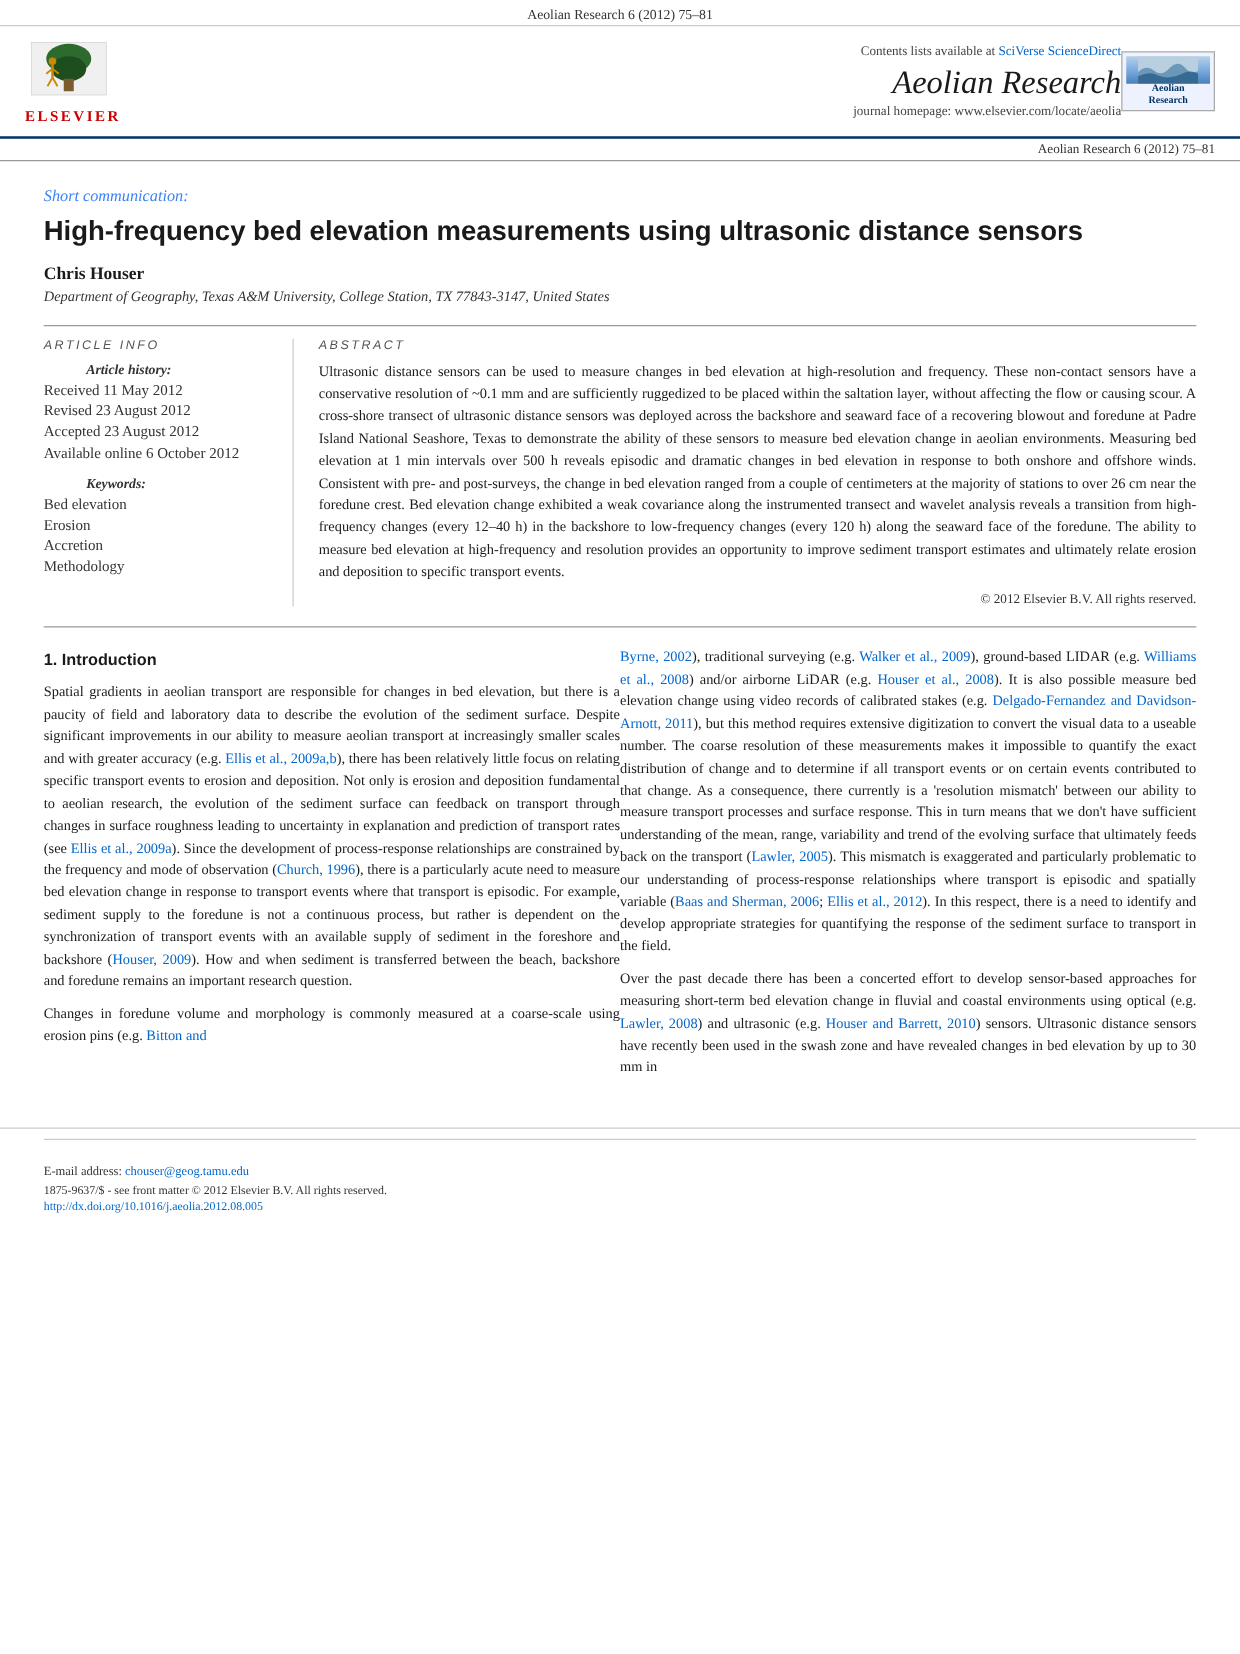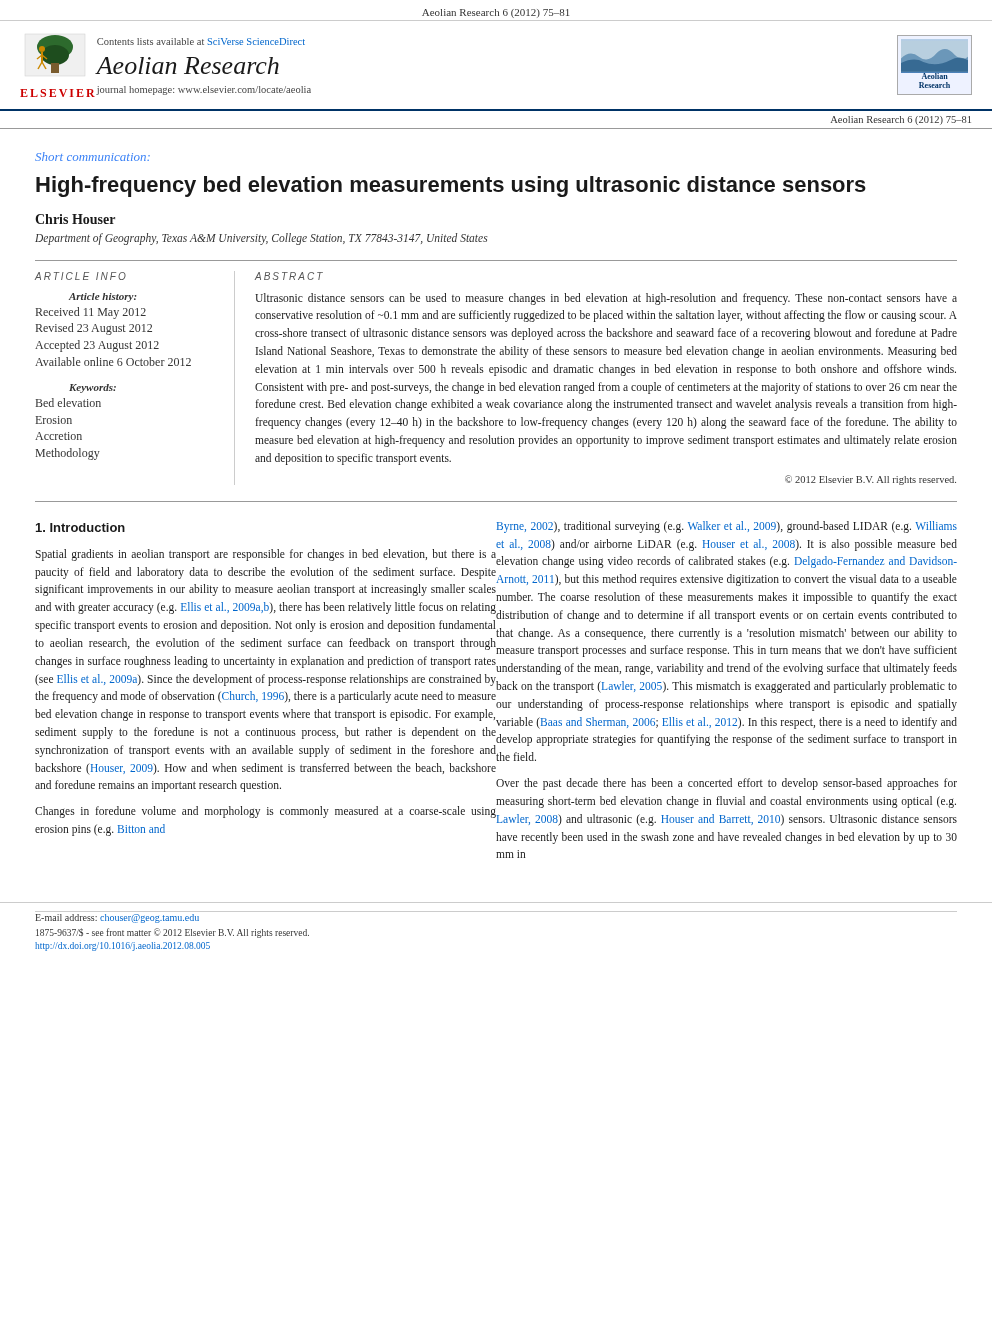--- a/index.html
+++ b/index.html
@@ -37,21 +37,21 @@
 
     .elsevier-text {
       font-size: 12px;
       color: #cc0000;
       font-weight: bold;
       letter-spacing: 2px;
       margin-top: 2px;
     }
 
     .journal-title-center {
-      text-align: left;
+      text-align: right;
       flex: 1;
     }
 
     .content-available {
       font-size: 10.5px;
       color: #444;
       margin-bottom: 4px;
     }
 
     .sciverse-link {
@@ -226,21 +226,21 @@
     .page-footer {
       padding: 8px 35px;
       border-top: 1px solid #ccc;
       margin-top: 10px;
     }
 
     .email-line {
       font-size: 10px;
       color: #333;
       border-top: 1px solid #ccc;
-      padding-top: 0;
+      padding-top: 20px;
       margin-bottom: 4px;
     }
 
     .footer-issn {
       font-size: 9.5px;
       color: #333;
       line-height: 1.4;
     }
 
     .footer-issn a {
@@ -249,21 +249,21 @@
     }
 
     
     .elsevier-tree-svg {
       width: 70px;
       height: 55px;
     }
 
     .aeolian-logo-mini {
       width: 75px;
-      height: 60px;
+      height: 48px;
       border: 1px solid #aaa;
       background: #eef2ff;
       display: flex;
       flex-direction: column;
       align-items: center;
       justify-content: space-between;
       padding: 3px;
     }
 
     .aeolian-logo-mini-img {

